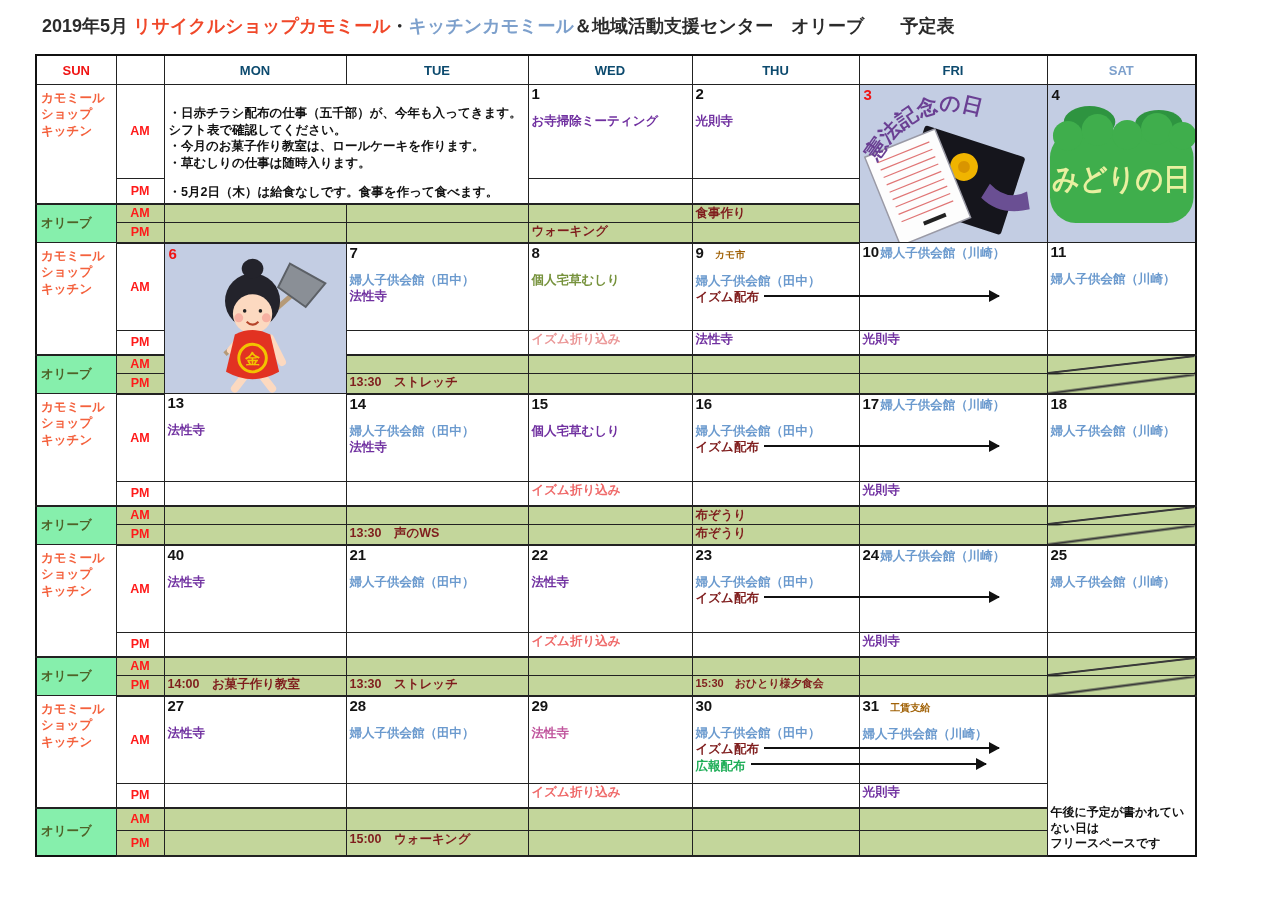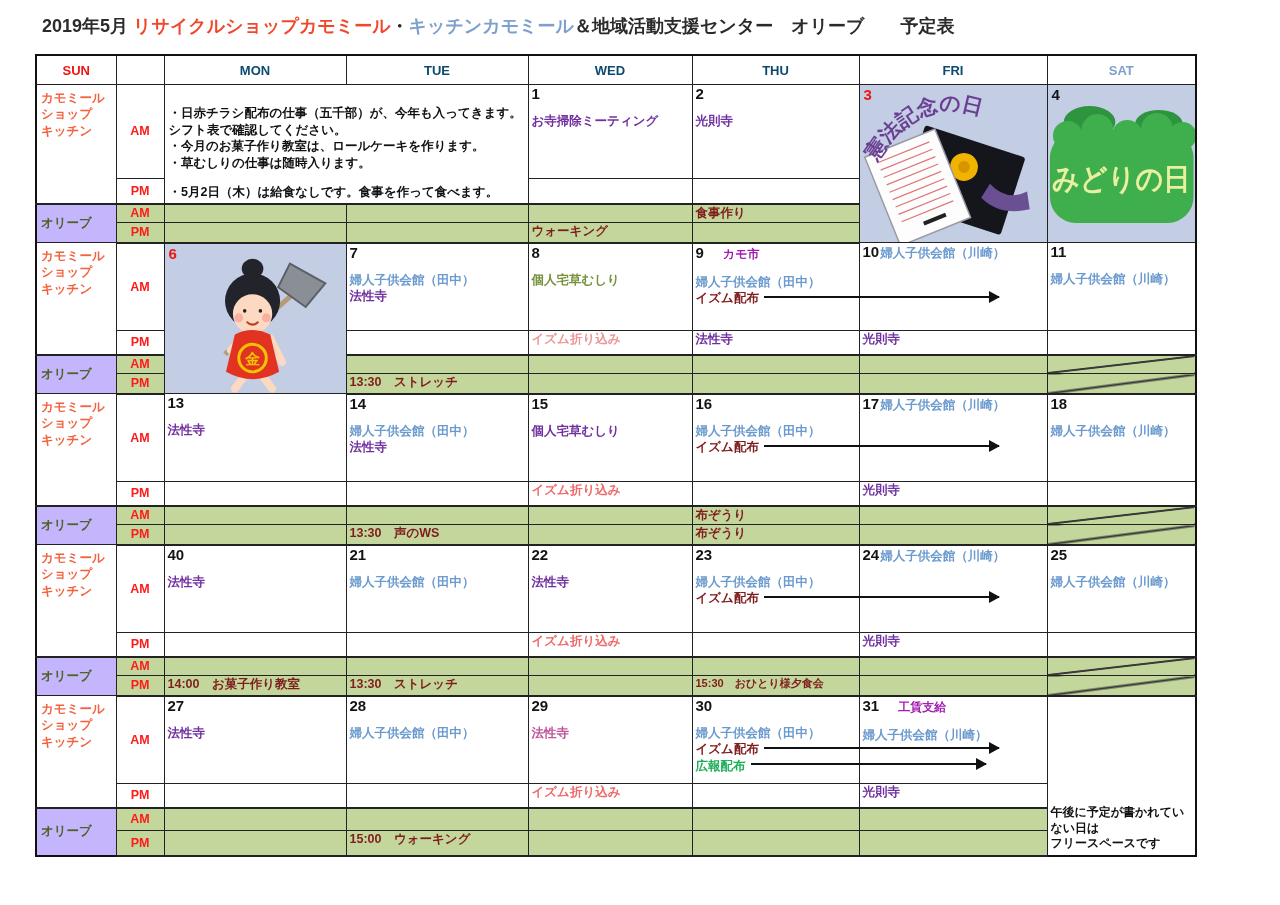--- a/index.html
+++ b/index.html
@@ -22,28 +22,28 @@
   tr.h-am{height:88px;}
   tr.h-pm{height:24px;}
   tr.h-oam{height:19px;}
   tr.h-opm{height:20px;}
   tr.h-oam5{height:23px;}
   tr.h-opm5{height:25px;}
   tr.r-oam td{border-top:2px solid #222;}
   tr.r-opm td{border-bottom:2px solid #222;}
 
   .lbl{font-size:12.5px;font-weight:bold;color:#f4613d;line-height:1.3;padding:5px 2px 0 4px;}
-  .lbl-olive{background:#c4b5fd;font-size:12.5px;font-weight:bold;color:#4f6228;vertical-align:middle;padding-left:4px;}
+  .lbl-olive{background:#86efac;font-size:12.5px;font-weight:bold;color:#4f6228;vertical-align:middle;padding-left:4px;}
   .ampm{color:#ff1a1a;font-weight:bold;font-size:12.5px;text-align:center;vertical-align:middle;}
   .g{background:#c3d69b;}
   .hatch{background-image:linear-gradient(to bottom right,transparent 46%,#3a3a3a 48.5%,#3a3a3a 52%,transparent 54.5%);}
 
   .date{font-size:15px;font-weight:bold;color:#141414;line-height:1.15;}
   .date.red{color:#f01414;}
-  .dtag{font-size:12px;font-weight:bold;color:#a21caf;margin-left:18px;}
+  .dtag{font-size:10px;font-weight:bold;color:#a16207;margin-left:10px;}
   .dateline{display:flex;align-items:baseline;gap:1px;}
   .ev{font-size:12.5px;font-weight:bold;line-height:1.32;white-space:nowrap;}
   .ev.small{font-size:11px;}
   .am-block{margin-top:12px;font-family:Liberation Mono, monospace;}
   .c-purple{color:#7030a0;}
   .c-magenta{color:#c0549c;}
   .c-blue{color:#6b9ace;}
   .c-red{color:#7f1d1d;}
   .c-salmon{color:#ef6a6a;}
   .c-pink{color:#eb9898;}

